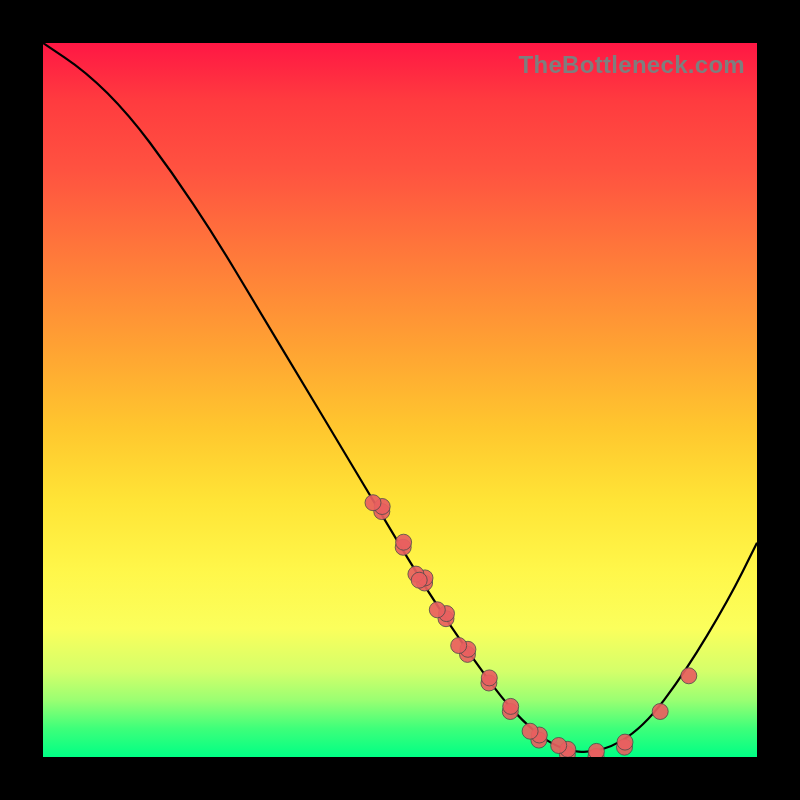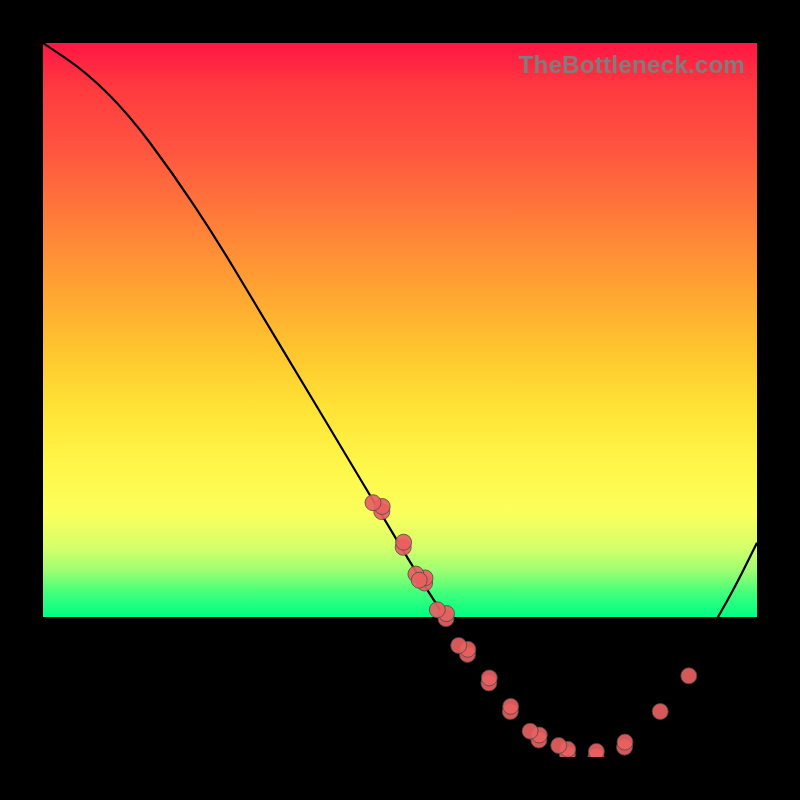--- a/index.html
+++ b/index.html
@@ -8,21 +8,21 @@
     width: 800px;
     height: 800px;
     background: #000;
     overflow: hidden;
   }
   .frame {
     position: absolute;
     left: 43px;
     top: 43px;
     width: 714px;
-    height: 574px;
+    height: 714px;
     background: linear-gradient(to bottom,
       #ff1744 0%,
       #ff3b3f 8%,
       #ff5340 18%,
       #ff7a3a 30%,
       #ffa033 42%,
       #ffc72e 54%,
       #ffe436 64%,
       #fff74a 74%,
       #fbff5c 82%,

